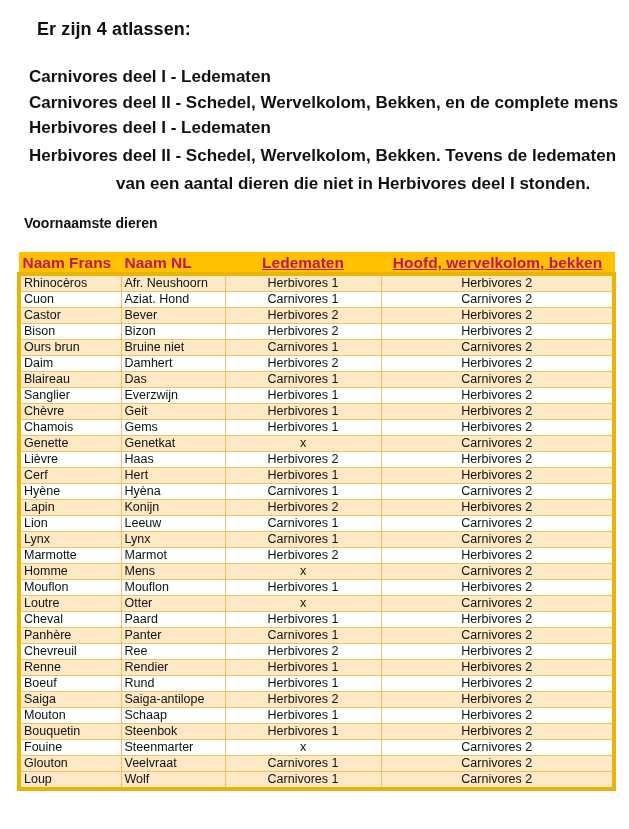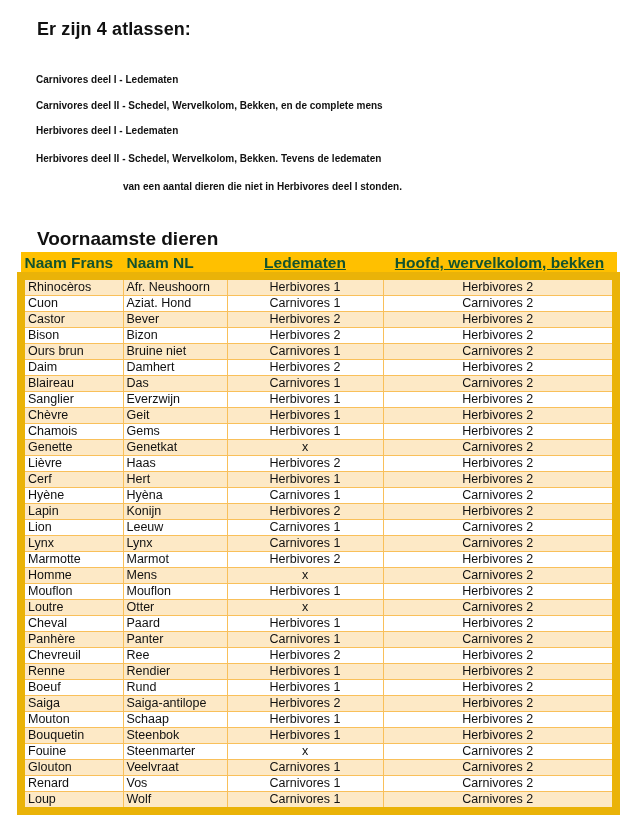--- a/index.html
+++ b/index.html
@@ -20,37 +20,37 @@
       left: 21px;
       top: 3px;
       font-size: 18px;
       font-weight: bold;
       margin: 16px;
       letter-spacing: 0.1px;
     }
     .atlas-line {
       position: absolute;
       left: 21px;
-      font-size: 10px;
+      font-size: 17px;
       font-weight: bold;
-      margin: 15px;
+      margin: 8px;
       white-space: nowrap;
     }
     .atlas-line.l0 { top: 59px; }
     .atlas-line.l1 { top: 85px; }
     .atlas-line.l2 { top: 110px; }
     .atlas-line.l3 { top: 138px; }
     .atlas-line.l4 { top: 166px; left: 108px; }
     .section-title {
       position: absolute;
       left: 21px;
       top: 212px;
-      font-size: 19px;
+      font-size: 14px;
       font-weight: bold;
-      margin: 16px;
+      margin: 3px;
     }
     table.animals {
       position: absolute;
       left: 17px;
       top: 252px;
       width: 595px;
       border-collapse: collapse;
       font-size: 12.5px;
       table-layout: fixed;
     }
@@ -60,37 +60,37 @@
     table.animals col.c4 { width: 233px; }
     table.animals th {
       background: #FFC000;
       font-size: 15.5px;
       font-weight: bold;
       height: 19px;
       padding: 0 3px;
       border: 1px solid #FFC000;
       line-height: 19px;
       white-space: nowrap;
-      color: #14532d;
+      color: #be185d;
     }
     table.animals th.left { text-align: left; }
     table.animals th.center { text-align: center; text-decoration: underline; }
     table.animals td {
       height: 15px;
       line-height: 15px;
       padding: 0 3px;
       border: 1px solid #F9C05A;
       white-space: nowrap;
       overflow: hidden;
     }
     table.animals tr.odd td { background: #FDE9C6; }
     table.animals tr.even td { background: #FFFFFF; }
     table.animals td.center { text-align: center; }
     table.animals tbody {
-      border: 8px solid #eab308;
+      border: 4px solid #eab308;
     }
   </style>
 </head>
 <body>
 
 <h1 class="title">Er zijn 4 atlassen:</h1>
 
 <p class="atlas-line l0">Carnivores deel I - Ledematen</p>
 <p class="atlas-line l1">Carnivores deel II - Schedel, Wervelkolom, Bekken, en de complete mens</p>
 <p class="atlas-line l2">Herbivores deel I - Ledematen</p>
@@ -294,26 +294,20 @@
         <td>Steenmarter</td>
         <td class="center">x</td>
         <td class="center">Carnivores 2</td>
       </tr>
       <tr class="odd">
         <td>Glouton</td>
         <td>Veelvraat</td>
         <td class="center">Carnivores 1</td>
         <td class="center">Carnivores 2</td>
       </tr>
-      <tr class="even">
-        <td>Renard</td>
-        <td>Vos</td>
-        <td class="center">Carnivores 1</td>
-        <td class="center">Carnivores 2</td>
-      </tr>
       <tr class="odd">
         <td>Loup</td>
         <td>Wolf</td>
         <td class="center">Carnivores 1</td>
         <td class="center">Carnivores 2</td>
       </tr>
     </tbody>
 </table>
 
 </body></html>

